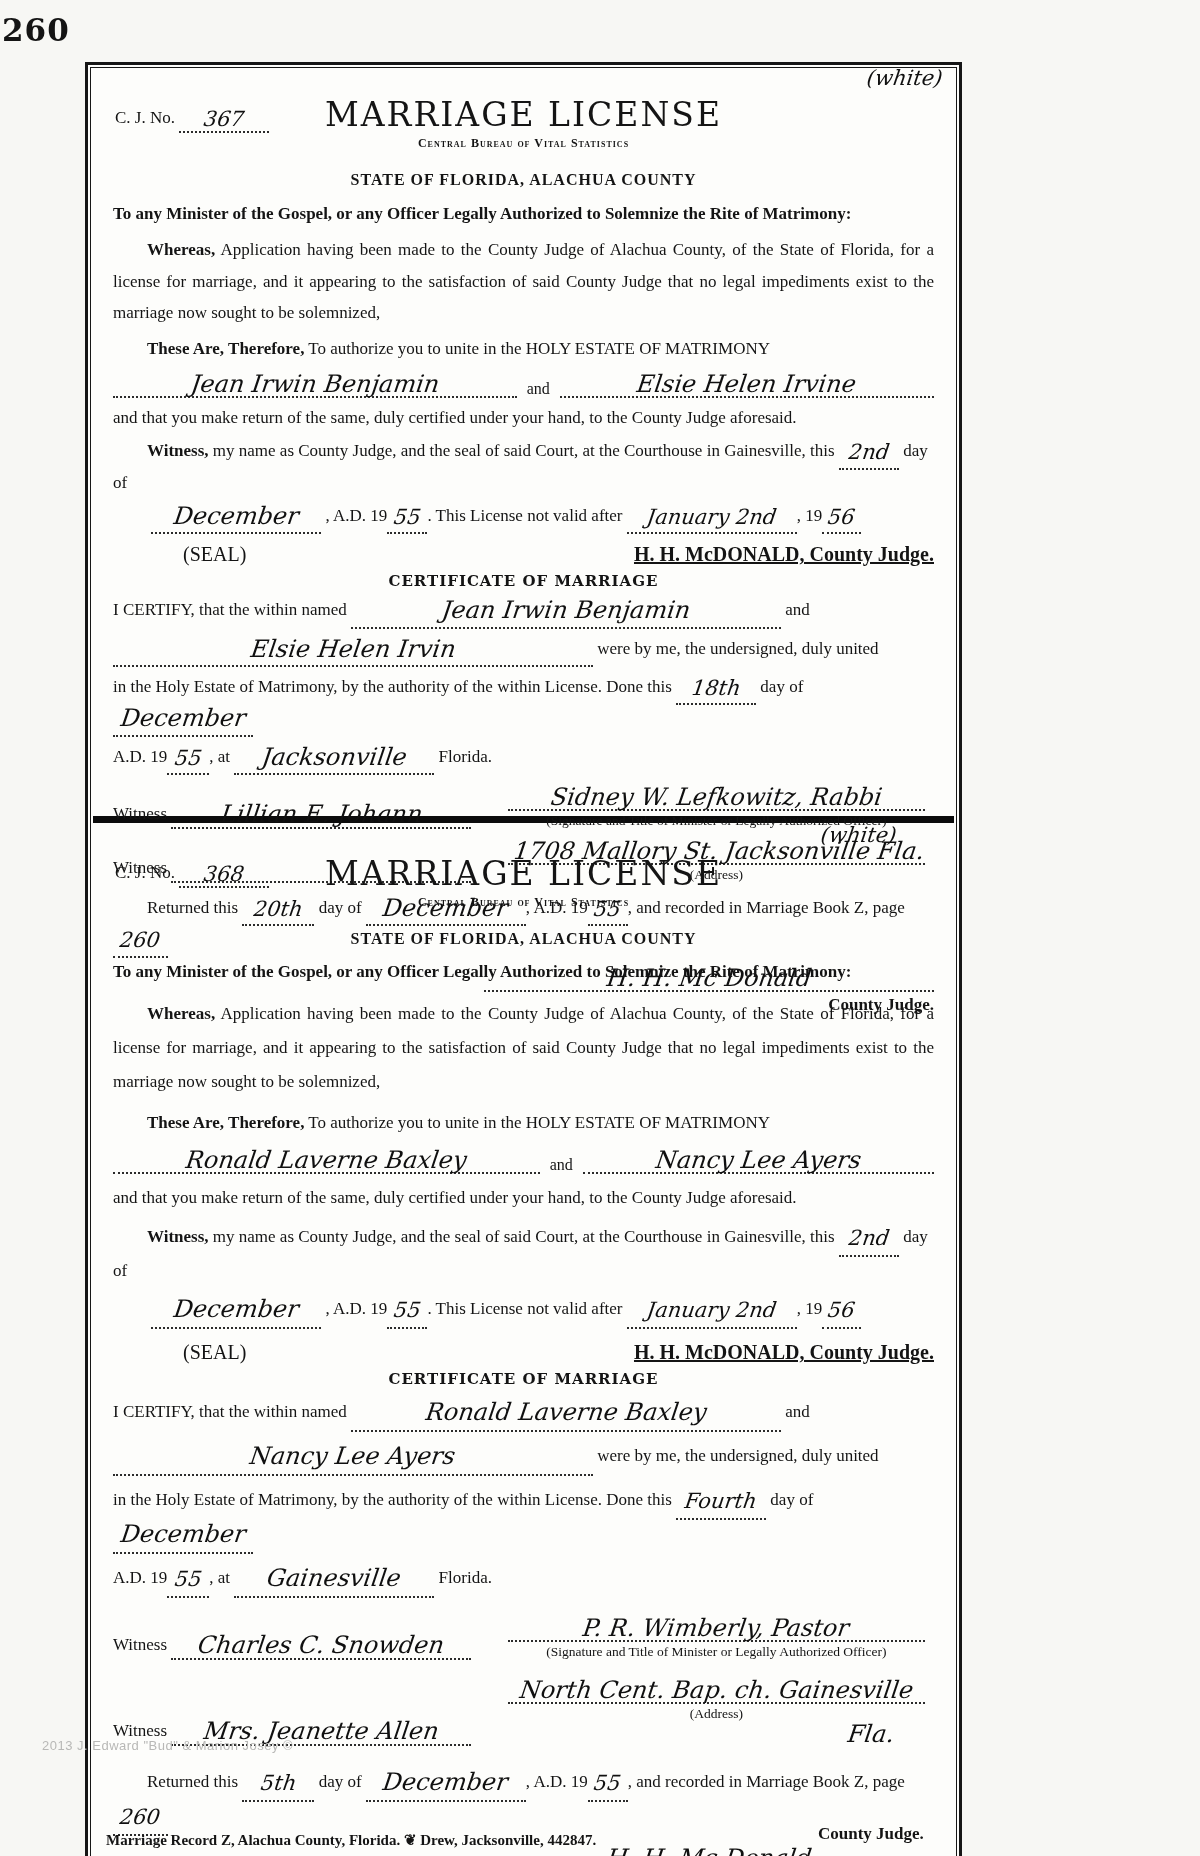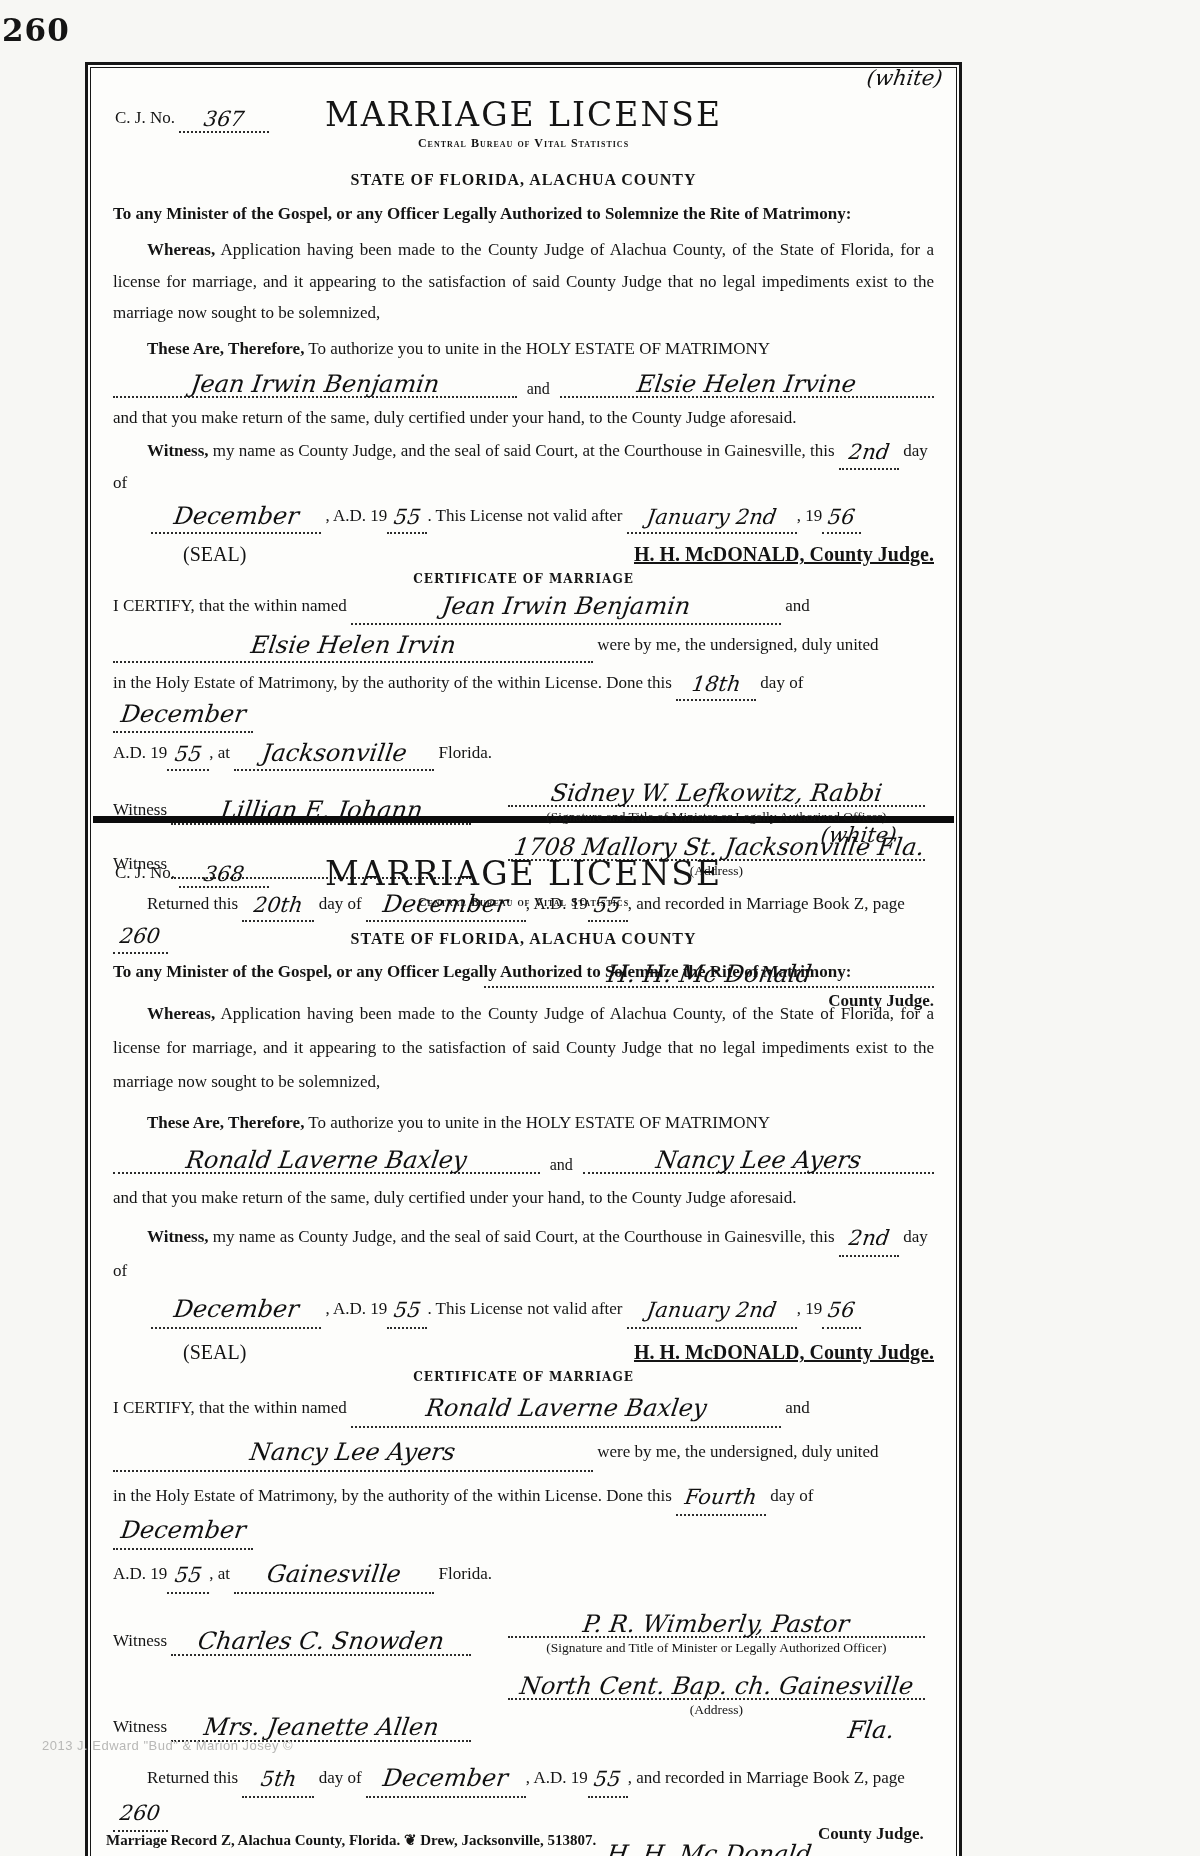--- a/index.html
+++ b/index.html
@@ -37,21 +37,21 @@
     padding:0 6px; vertical-align:-3px; min-height:22px; }
   .hand { font-family:"DejaVu Serif",serif; font-style:italic; display:inline-block;
     transform:skewX(-8deg); white-space:nowrap; font-size:21px; line-height:1;
     color:#101010; }
   .hand-lg { font-size:24px; }
   .names { display:flex; align-items:flex-end; gap:10px; margin:10px 0 6px 0; }
   .names .fill { flex:1 1 auto; }
   .seal-row { display:flex; justify-content:space-between; padding:2px 0 0 70px; font-size:20px; }
   .judge-print { font-weight:bold;text-decoration:underline; }
   .cert-title { text-align:center; font-family:"DejaVu Serif",serif; font-weight:bold;
-    font-size:12px; letter-spacing:1px; margin-top:6px; }
+    font-size:15px; letter-spacing:1px; margin-top:6px; }
   .wit-grid { display:flex; margin-top:10px; align-items:flex-end; }
   .lic2 .wit-grid { margin-top:18px; }
   .wit-left { width:47%; font-size:17px; }
   .wit-left .fill { min-width:300px; }
   .wit-right { width:53%; text-align:center; }
   .wit-right .fill { width:96%; }
   .caption { font-size:13.5px; margin-top:2px; }
   .returned { margin-top:12px; }
   .lic2 .returned { margin-top:22px; }
   .judge-blk { width:450px; margin-left:auto; margin-top:8px; text-align:center; }
@@ -251,16 +251,16 @@
         </div>
       </div>
 
     </div>
   </div>
 
   <div class="watermark">2013 J. Edward "Bud" &amp; Marion Josey ©</div>
 
   <div class="footer">
     <span>Marriage Record Z, Alachua County, Florida.</span>
-    <span>❦ Drew, Jacksonville, 513807.</span>
+    <span>❦ Drew, Jacksonville, 442847.</span>
   </div>
   <div class="footer-right">County Judge.</div>
 </div>
 
 </body></html>

